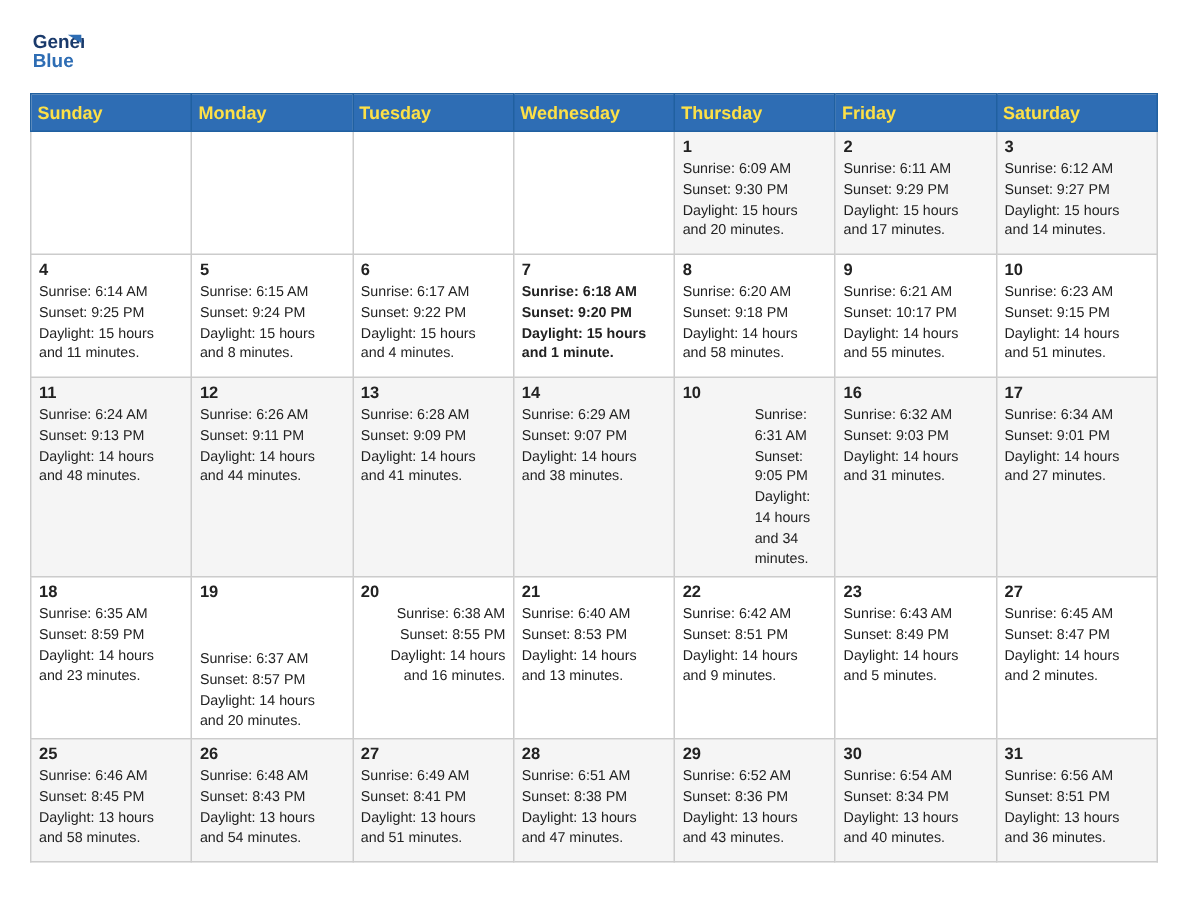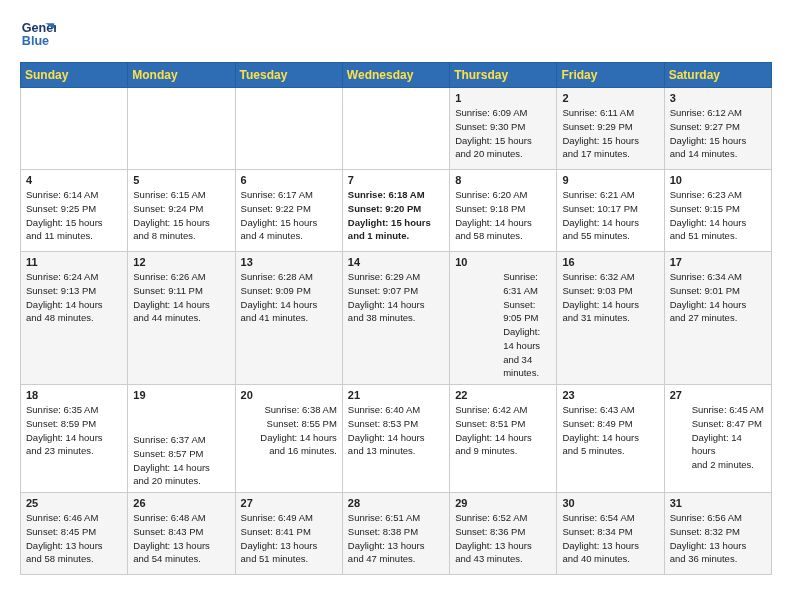--- a/index.html
+++ b/index.html
@@ -275,21 +275,21 @@
         </td>
         <td>
           <span class="day-num">23</span>
           <div class="day-info" style="white-space: pre-line;">Sunrise: 6:43 AM
 Sunset: 8:49 PM
 Daylight: 14 hours
 and 5 minutes.</div>
         </td>
         <td>
           <span class="day-num">27</span>
-          <div class="day-info" style="white-space: pre-line; margin-left: 22px;">Sunrise: 6:45 AM
+          <div class="day-info" style="white-space: pre-line;">Sunrise: 6:45 AM
 Sunset: 8:47 PM
 Daylight: 14 hours
 and 2 minutes.</div>
         </td>
       </tr>
       <tr>
         <td>
           <span class="day-num">25</span>
           <div class="day-info" style="white-space: pre-line;">Sunrise: 6:46 AM
 Sunset: 8:45 PM
@@ -327,19 +327,19 @@
         <td>
           <span class="day-num">30</span>
           <div class="day-info" style="white-space: pre-line;">Sunrise: 6:54 AM
 Sunset: 8:34 PM
 Daylight: 13 hours
 and 40 minutes.</div>
         </td>
         <td>
           <span class="day-num">31</span>
           <div class="day-info" style="white-space: pre-line;">Sunrise: 6:56 AM
-Sunset: 8:32 PM
+Sunset: 8:51 PM
 Daylight: 13 hours
 and 36 minutes.</div>
         </td>
       </tr>
     </tbody>
 </table>
 
 </body></html>

